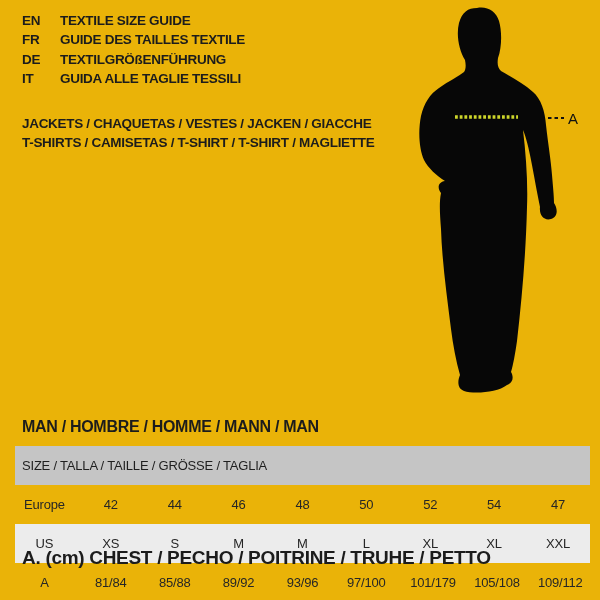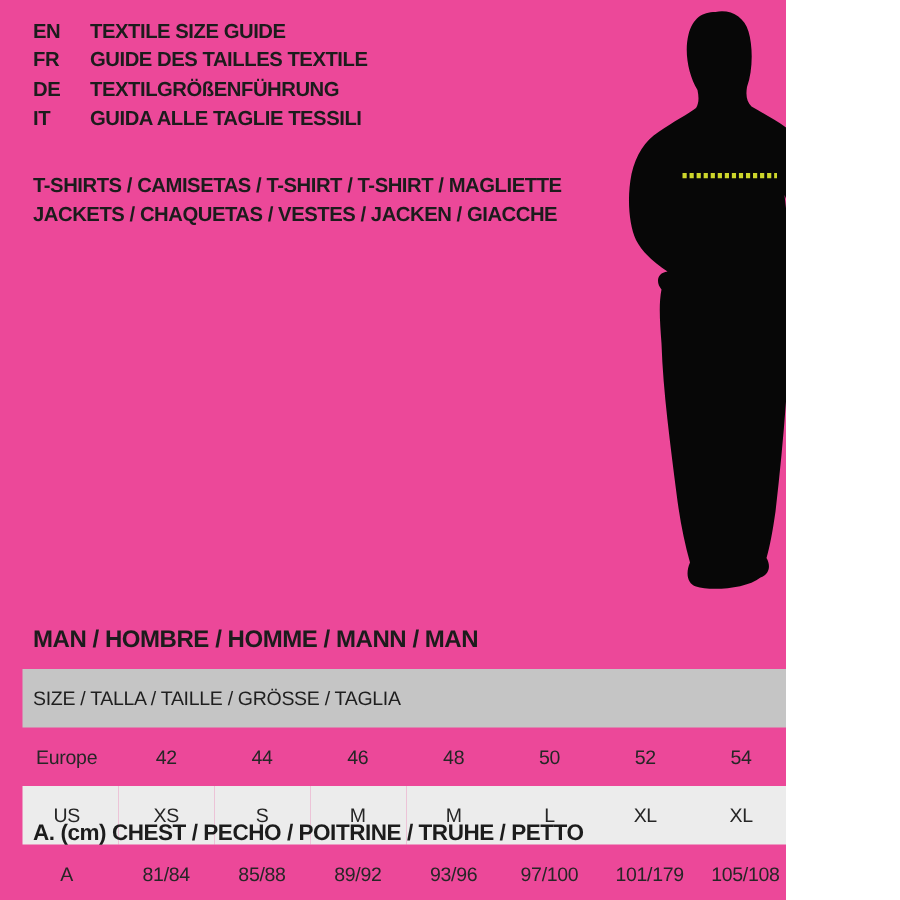--- a/index.html
+++ b/index.html
@@ -1,20 +1,20 @@
 <!DOCTYPE html>
 <html><head>
 <meta charset="utf-8">
 <style>
   * { margin: 0; padding: 0; box-sizing: border-box; }
   body { background: #ffffff; }
   .page {
     position: relative;
-    width: 524px; height: 600px;
-    background: #ec4899;
+    width: 600px; height: 600px;
+    background: #eab308;
     font-family: "Liberation Sans", sans-serif;
     color: #1c1c1c;
     overflow: hidden;
   }
   
   .lang-list { position: absolute; left: 22px; top: 11px; }
   .lang-row { display: flex; line-height: 19.4px; }
   .lang-code, .lang-label {
     font-weight: 700; font-size: 13.5px; letter-spacing: -0.3px;
   }
@@ -42,21 +42,21 @@
   .size-table td { height: 18px; text-align: center; vertical-align: middle; padding: 12px; }
   .size-table td.lbl { text-align: center; padding-left: 7px; width: 62px; }
   .size-table tr.header-row td {
     background: var(--header-bg, #c5c5c5);
     text-align: left; padding-left: 7px; color: #1f1f1f;
   }
   .size-table tr.shaded td { background: var(--stripe-bg, #ececec); margin-top: 35px; }
   
   .footnote {
     position: absolute; left: 22px; top: 547px;
-    font-weight: 700; font-size: 15px; letter-spacing: -0.3px;
+    font-weight: 700; font-size: 19px; letter-spacing: -0.3px;
   }
 </style>
 </head>
 <body>
 
 <div class="page" style="--header-bg: #c5c5c5; --stripe-bg: #ececec;">
 
   <div class="lang-list">
     <div class="lang-row">
       <span class="lang-code">EN</span>
@@ -70,22 +70,22 @@
       <span class="lang-code">DE</span>
       <span class="lang-label">TEXTILGRÖßENFÜHRUNG</span>
     </div>
     <div class="lang-row">
       <span class="lang-code">IT</span>
       <span class="lang-label">GUIDA ALLE TAGLIE TESSILI</span>
     </div>
   </div>
 
   <div class="categories">
+    <div class="category-line">JACKETS / CHAQUETAS / VESTES / JACKEN / GIACCHE</div>
     <div class="category-line">T-SHIRTS / CAMISETAS / T-SHIRT / T-SHIRT / MAGLIETTE</div>
-    <div class="category-line">JACKETS / CHAQUETAS / VESTES / JACKEN / GIACCHE</div>
   </div>
 
   <div class="figure">
     <svg viewBox="0 0 185 395" xmlns="http://www.w3.org/2000/svg">
       <path fill="#070707" d="
         M 62 5
         C 72 3, 81 8, 84 18
         C 87 28, 87 44, 83 55
         C 82 61, 83 65, 86 68
         C 96 74, 108 80, 118 89

